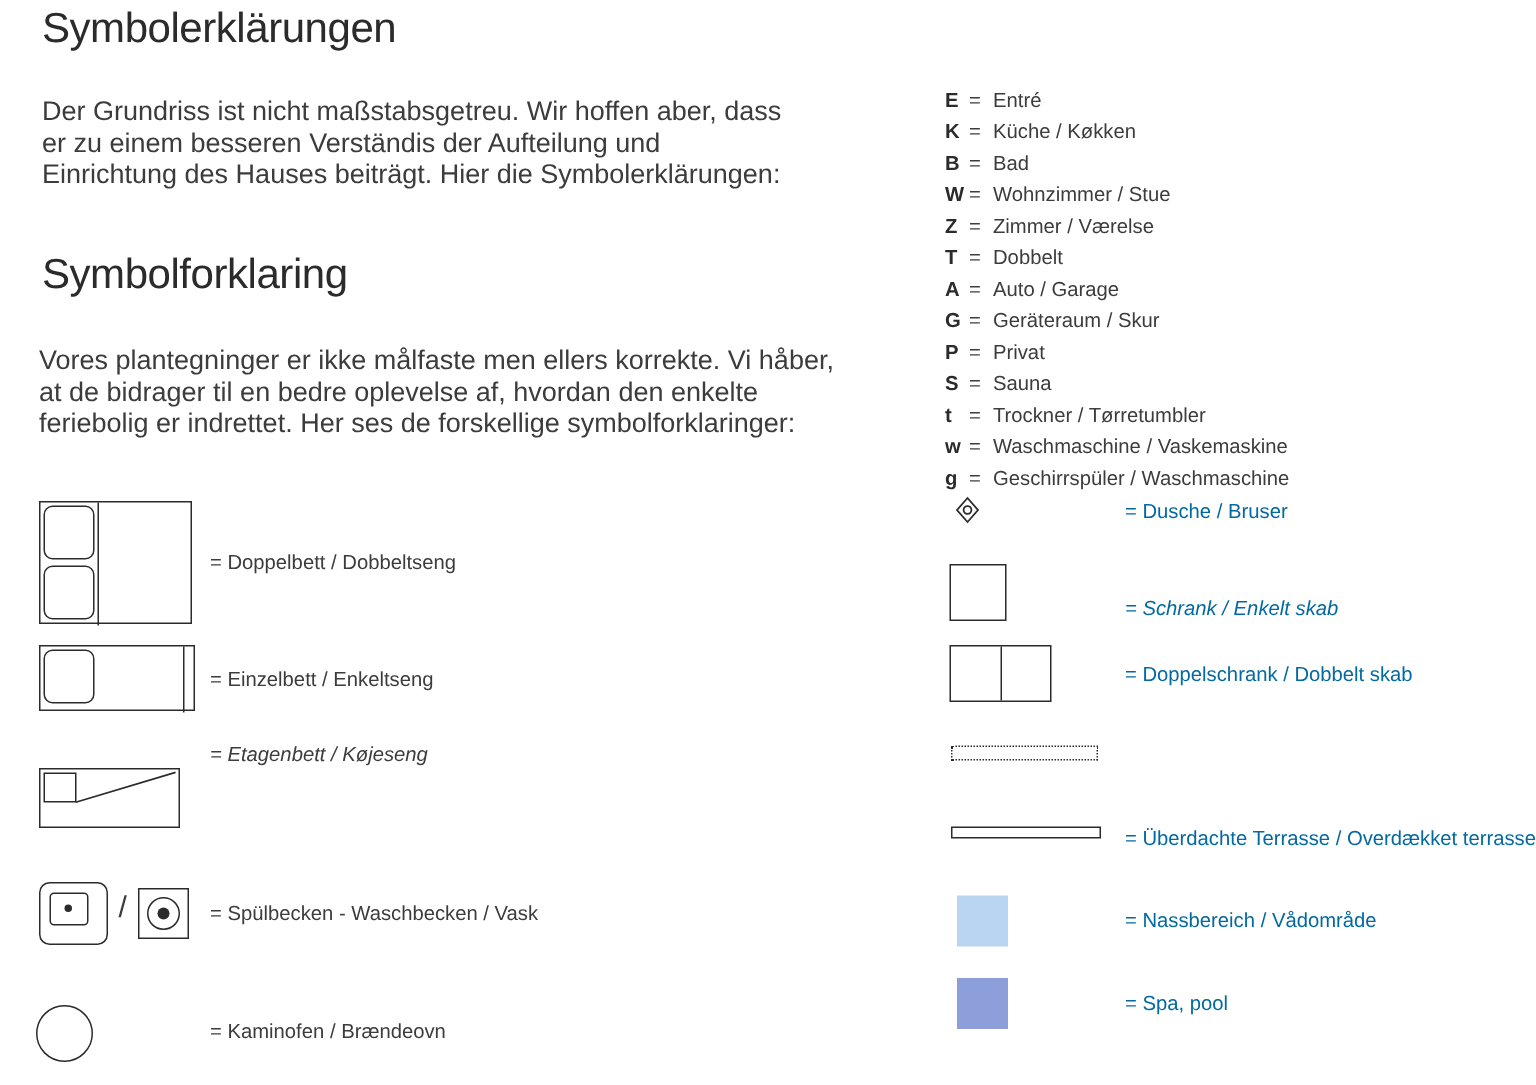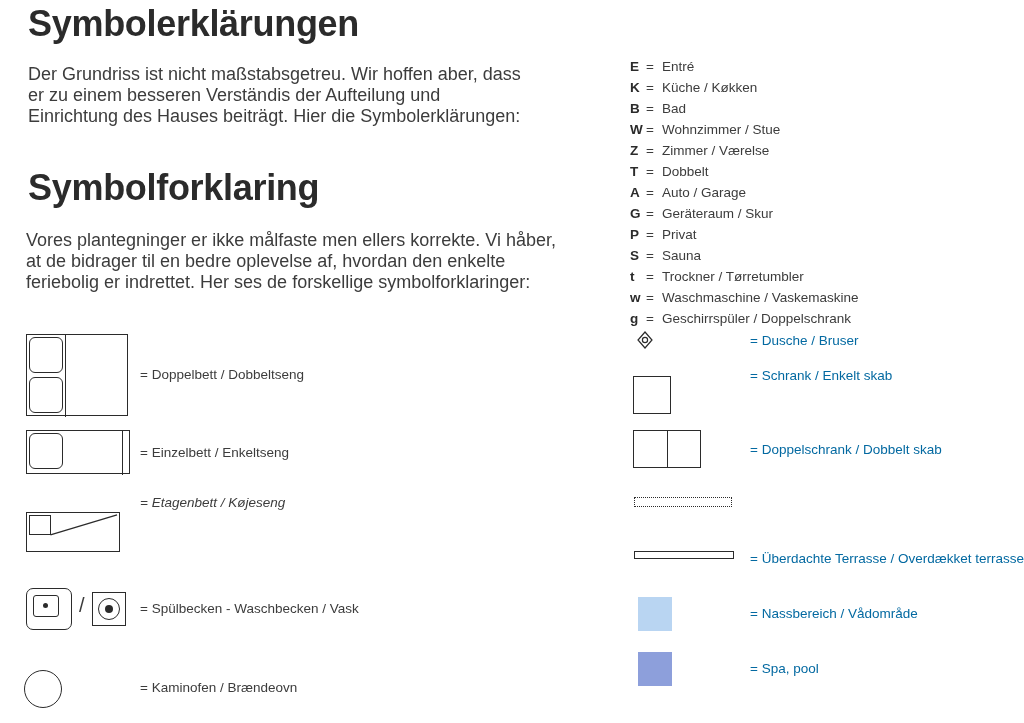--- a/index.html
+++ b/index.html
@@ -14,22 +14,22 @@
     color: #3a3a3a;
     position: relative;
     overflow: hidden;
   }
   .page {
     position: relative;
     width: 1024px;
     height: 723px;
   }
   h1.title {
-    font-size: 36px;
-    font-weight: 700;
+    font-size: 28px;
+    font-weight: 400;
     color: #2b2b2b;
     margin: 0;
     padding: 0;
     line-height: 1.2;
     letter-spacing: -0.3px;
   }
   .title-de {
     position: absolute;
     left: 28px;
     top: 2px;
@@ -280,21 +280,21 @@
 
   .icon-cab {
     position: absolute;
     left: 633px;
     top: 376px;
     width: 38px;
     height: 38px;
     border: 1.4px solid #2b2b2b;
     box-sizing: border-box;
   }
-  .lbl-cab { left: 750px; top: 368px; }
+  .lbl-cab { left: 750px; top: 398px; font-style: italic; }
 
   .icon-dblcab {
     position: absolute;
     left: 633px;
     top: 430px;
     width: 68px;
     height: 38px;
     border: 1.4px solid #2b2b2b;
     box-sizing: border-box;
   }
@@ -452,21 +452,21 @@
       <span>Trockner / Tørretumbler</span>
     </div>
     <div class="abbr-row">
       <span class="abbr-key">w</span>
       <span class="abbr-eq">=</span>
       <span>Waschmaschine / Vaskemaskine</span>
     </div>
     <div class="abbr-row">
       <span class="abbr-key">g</span>
       <span class="abbr-eq">=</span>
-      <span>Geschirrspüler / Doppelschrank</span>
+      <span>Geschirrspüler / Waschmaschine</span>
     </div>
   </div>
 
   <svg class="icon-shower" viewBox="0 0 20 20">
     <polygon points="10,2 17,10 10,18 3,10" fill="none" stroke="#2b2b2b" stroke-width="1.2"></polygon>
     <circle cx="10" cy="10" r="2.6" fill="none" stroke="#2b2b2b" stroke-width="1.2"></circle>
   </svg>
   <div class="rlbl lbl-shower">= Dusche / Bruser</div>
 
   <div class="icon-cab"></div>

